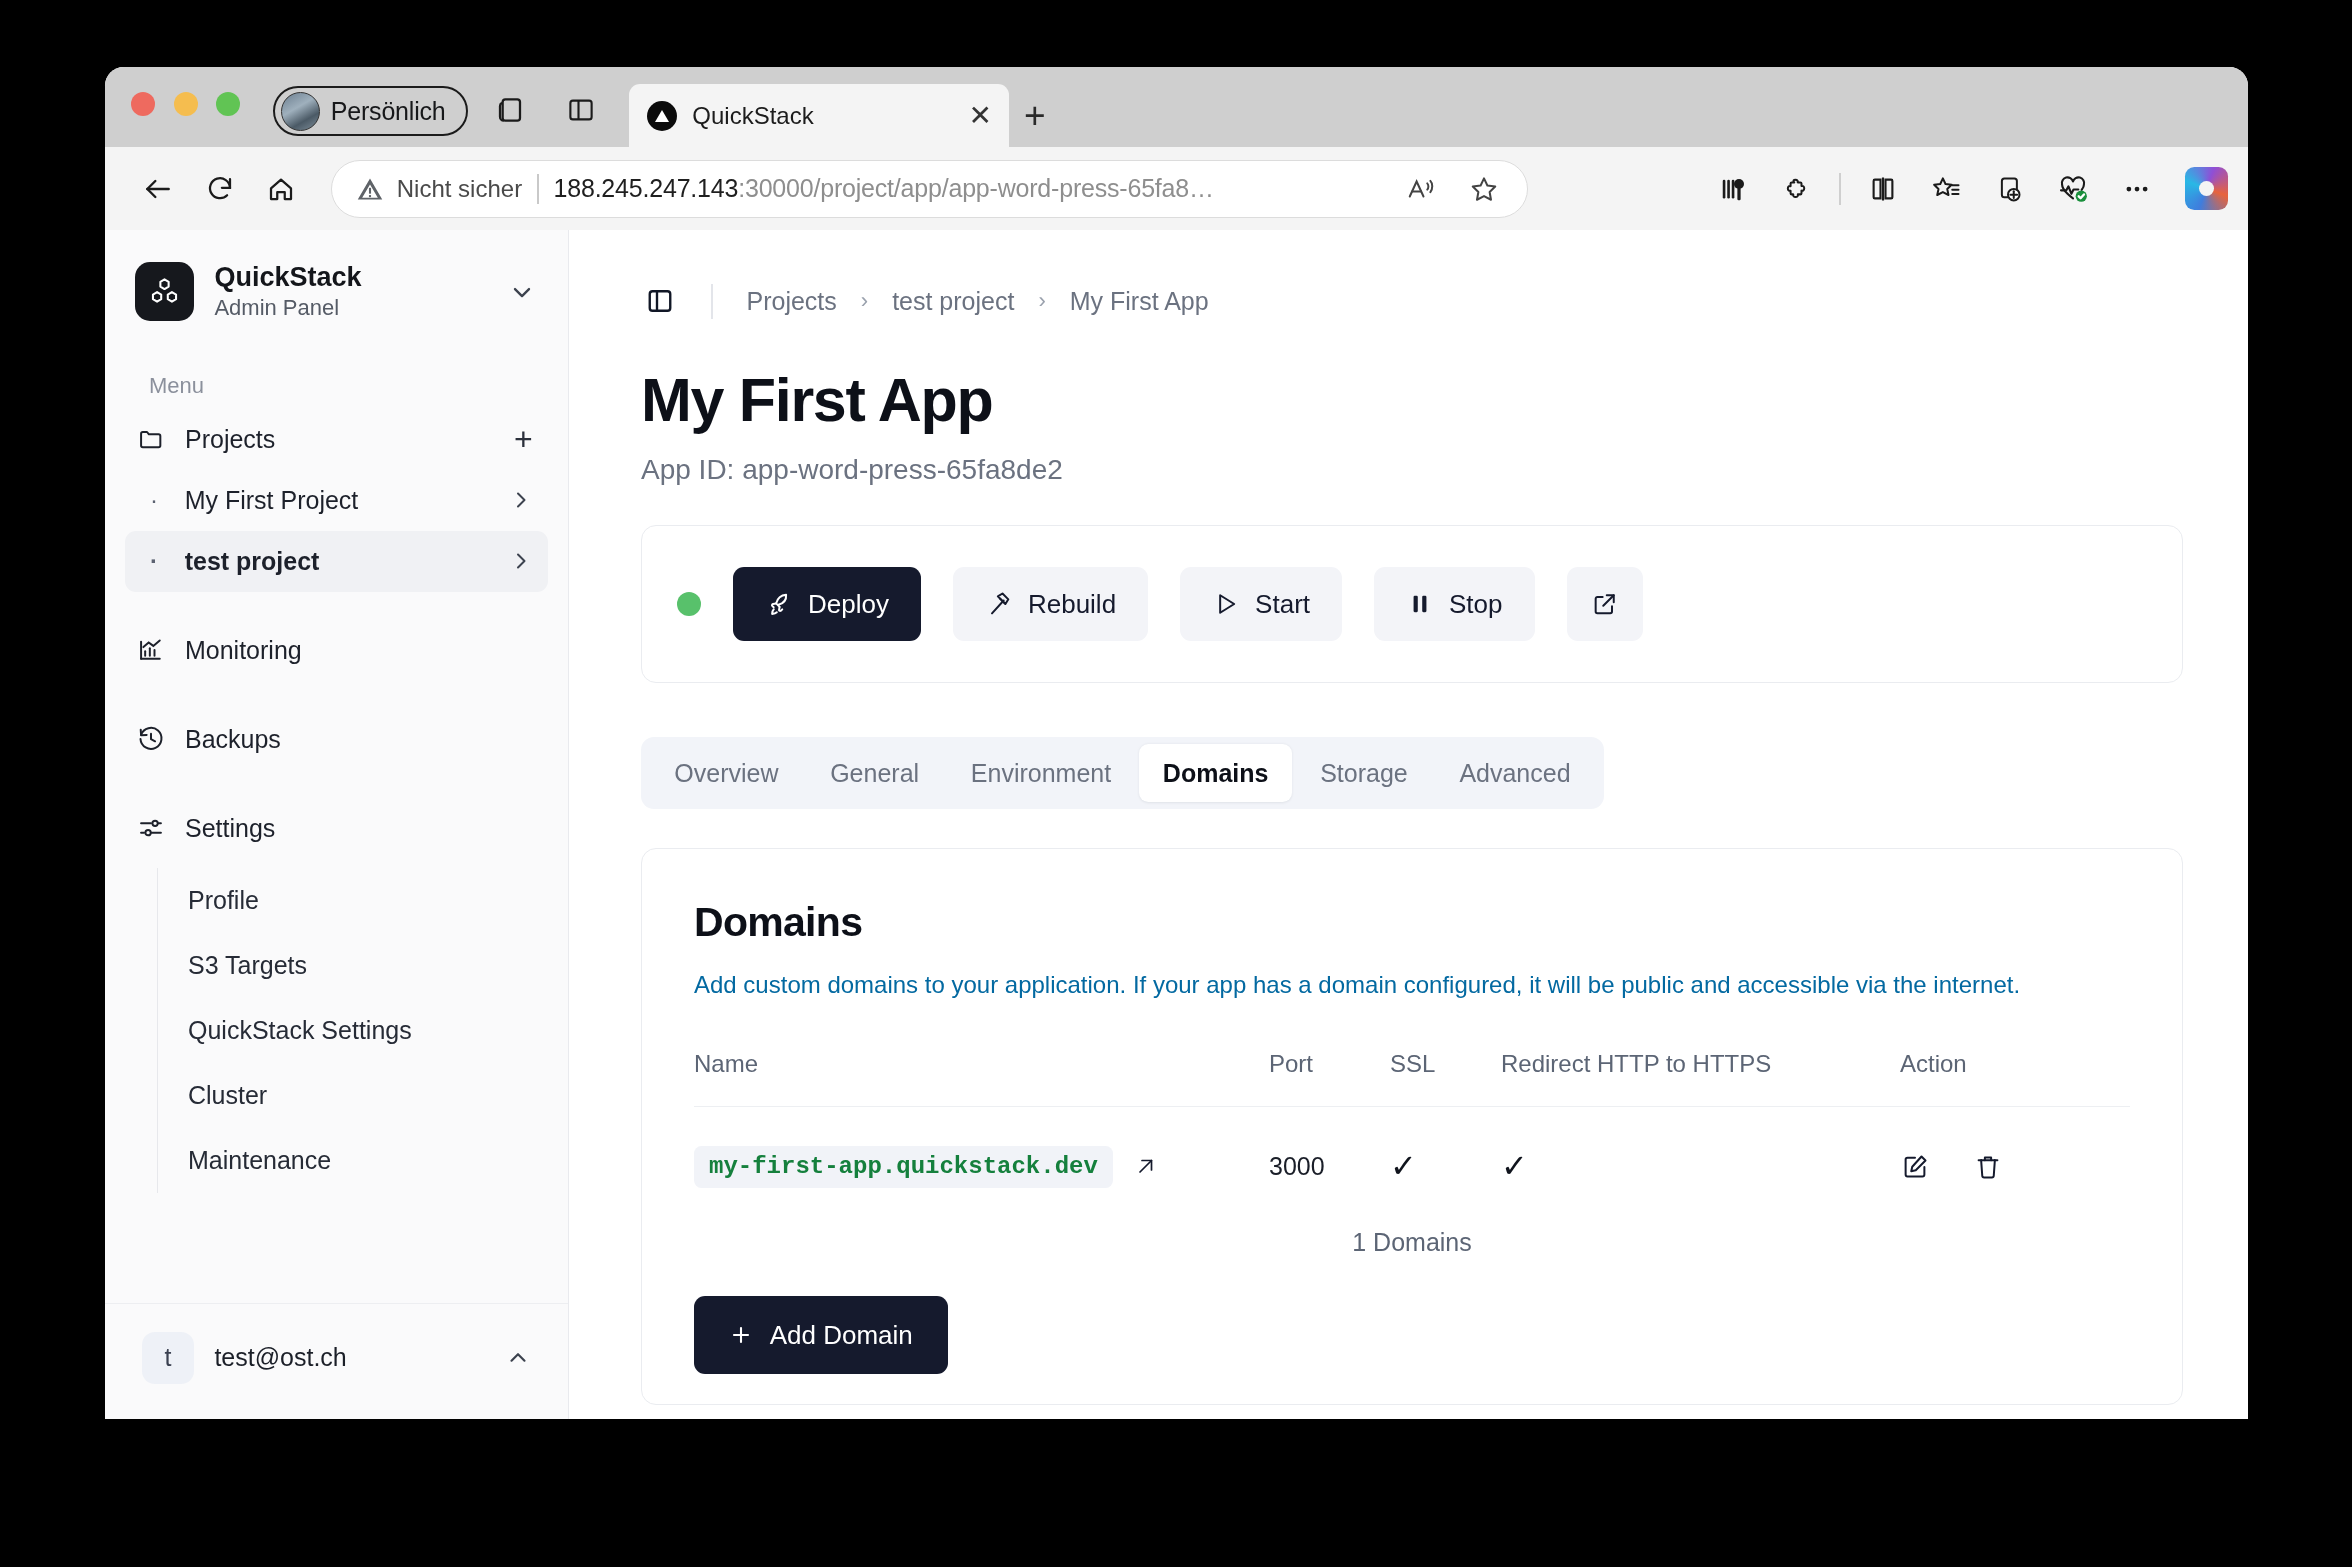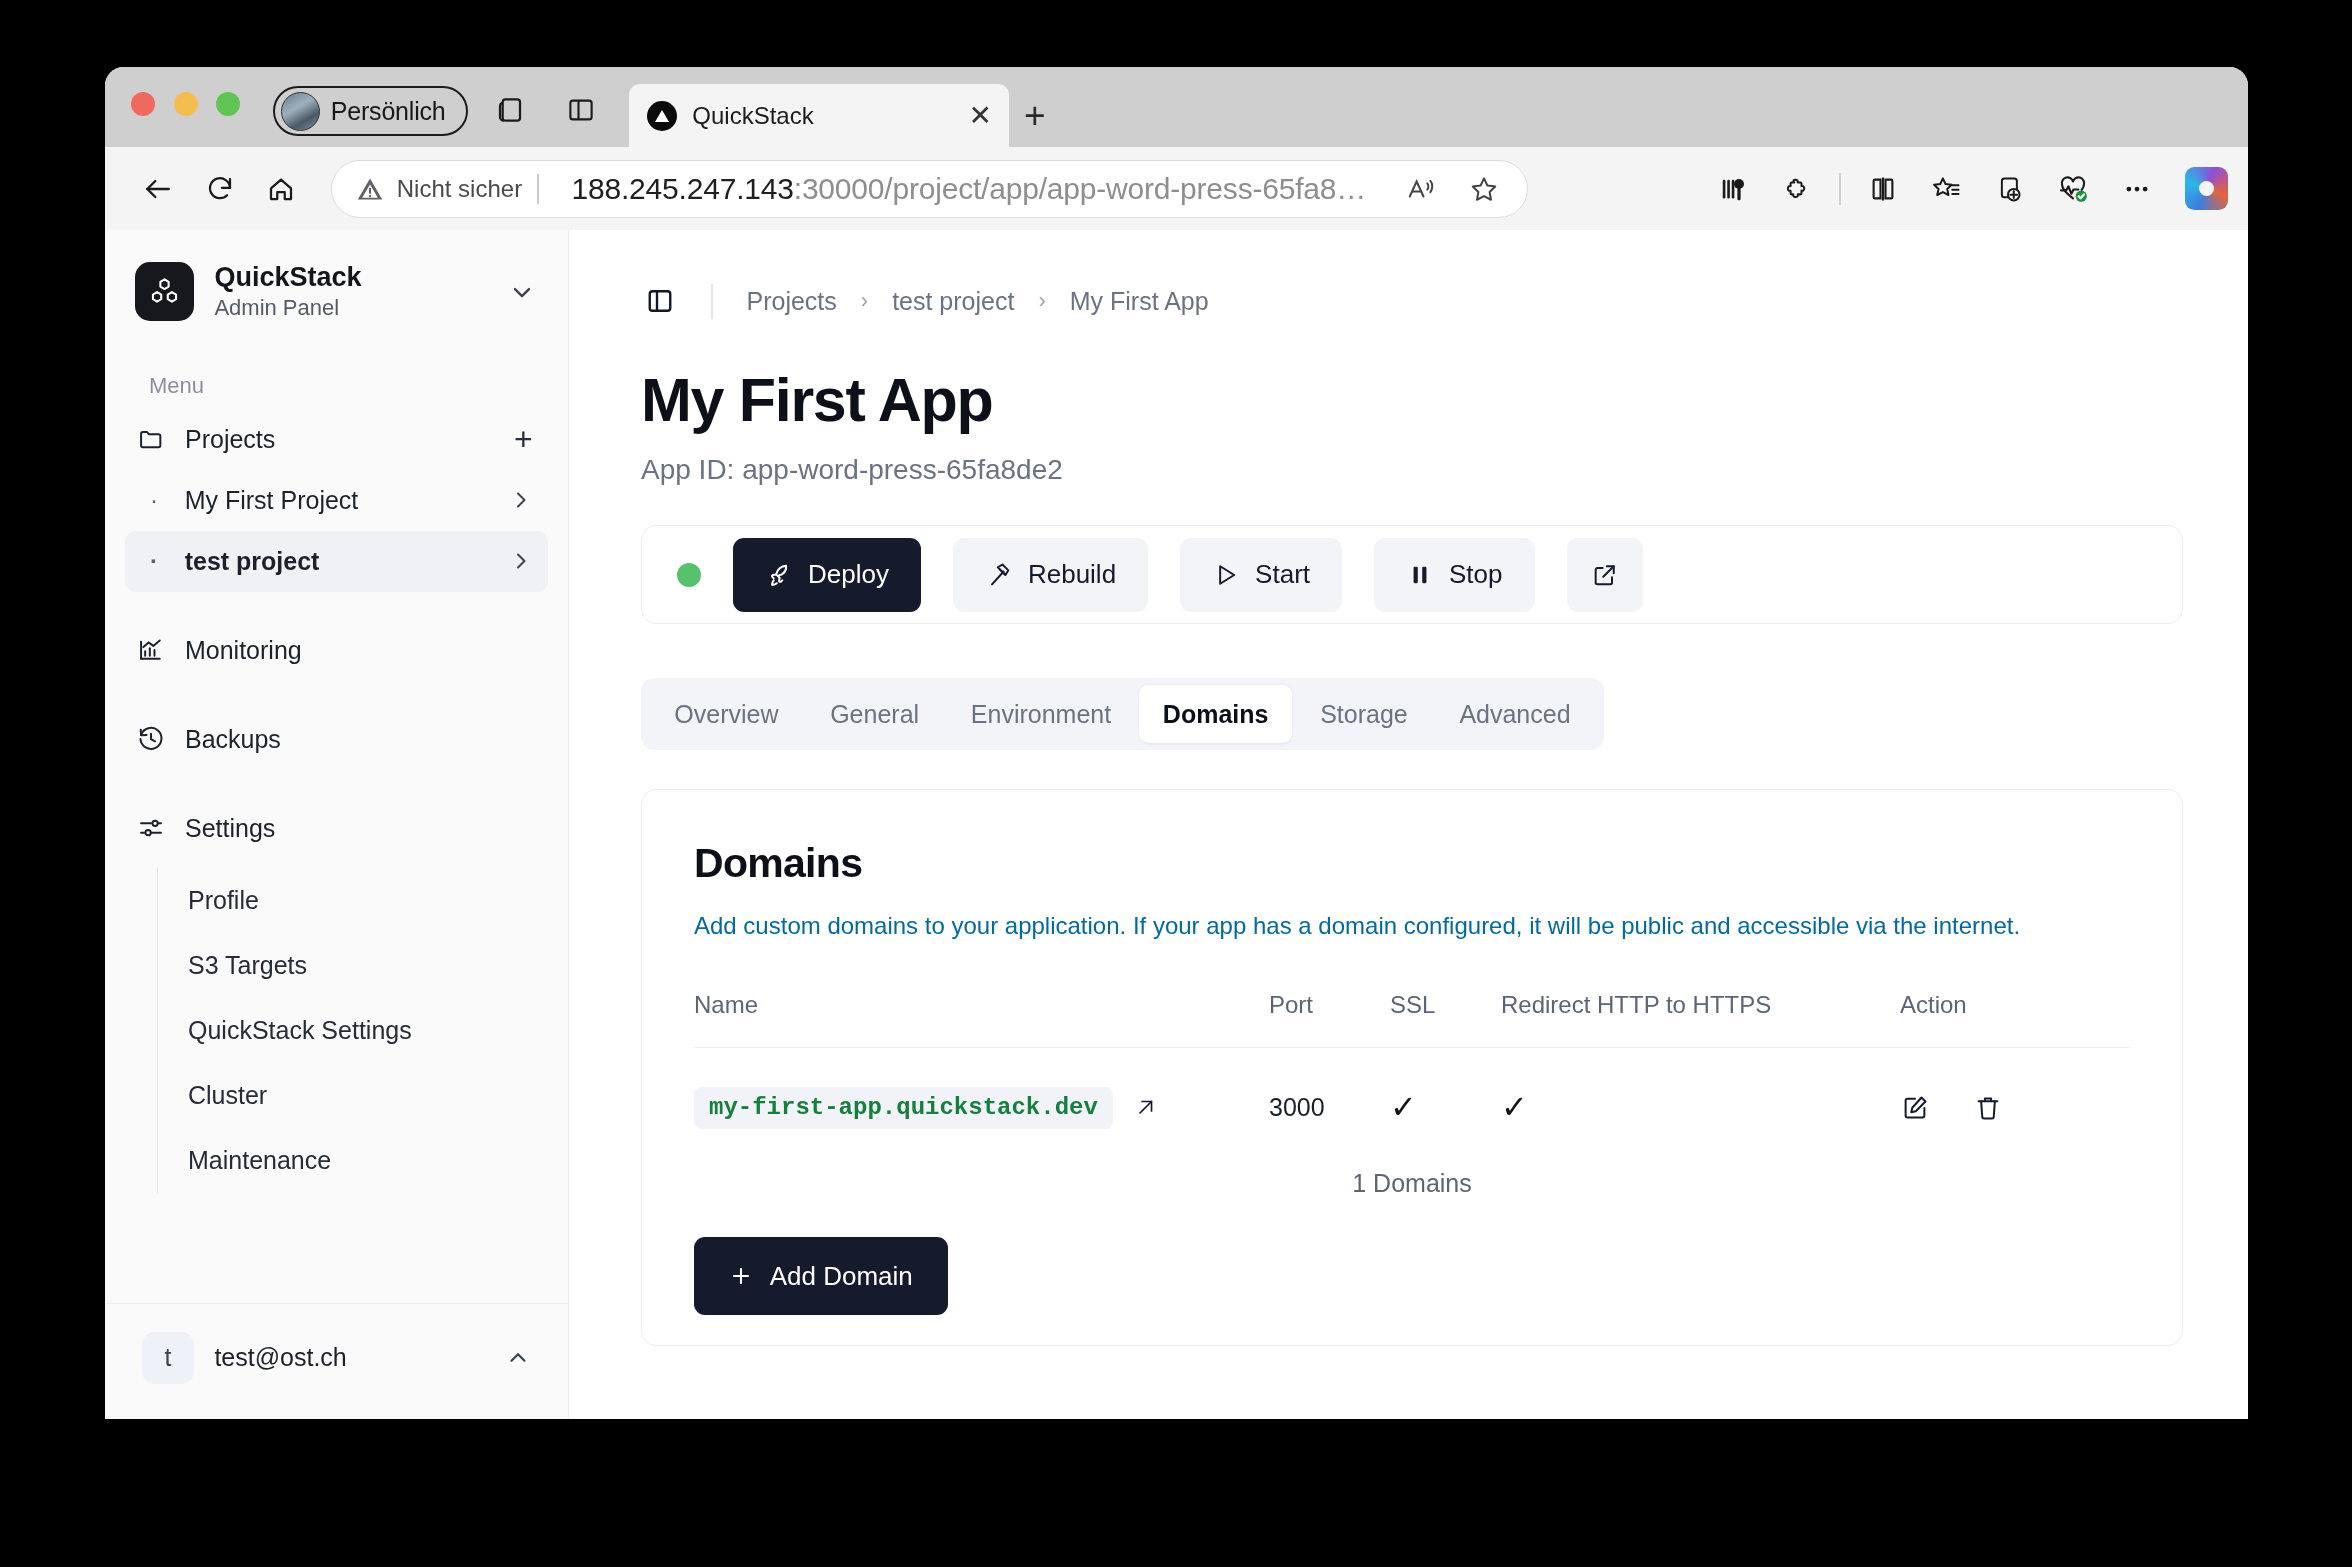--- a/index.html
+++ b/index.html
@@ -102,24 +102,23 @@
     border-radius: 30px;
     display: flex; align-items: center;
     padding: 0 18.6px 0 24px;
     gap: 15px;
     overflow: hidden;
   }
   #security-warn { display: flex; align-items: center; gap: 13px; flex: none; }
   #security-text { font-size: 24px; color: #4a4a4a; white-space: nowrap; }
   #omni-divider { width: 1.4px; height: 30px; background: #c9c9c9; flex: none; }
   #url-text {
-    flex: 1; font-size: 30px; color: #8e8e8e;
+    flex: 1; font-size: 25px; color: #8e8e8e;
     white-space: nowrap; overflow: hidden;
     letter-spacing: -0.2px;
-    margin-left: 18px;
   }
   #url-text b { color: #1f1f1f; font-weight: 400; }
   .omni-action { width: 48px; height: 48px; display: flex; align-items: center; justify-content: center; flex: none; }
   #toolbar-right { display: flex; align-items: center; gap: 5.6px; margin-left: auto; }
   .tool-btn { width: 58px; height: 58px; display: flex; align-items: center; justify-content: center; }
   .tool-sep { width: 1.4px; height: 32px; background: #cfcfcf; margin: 0 7.4px; }
   #copilot-btn {
     width: 43px; height: 43px; border-radius: 9.3px;
     background: conic-gradient(from 200deg, #3f7ddd, #29b8e5, #8f4fd6, #e8633b, #3f7ddd);
     margin-left: 13px;
@@ -226,21 +225,21 @@
   #page-title {
     font-size: 61px; font-weight: bold; color: #0d1018;
     letter-spacing: -1.3px; margin-top: 41px; line-height: 1.05;
   }
   #app-id { font-size: 28px; color: #6b7280; margin-top: 22px; }
 
   #action-card {
     margin-top: 39px;
     border: 1.4px solid #eaecf0;
     border-radius: 15px;
-    height: 99px;
+    height: 158px;
     display: flex; align-items: center;
     padding: 0 35px;
     gap: 32px;
   }
   #status-dot { width: 24px; height: 24px; border-radius: 50%; background: #58c16b; flex: none; }
   .act-btn {
     height: 74px; border-radius: 11px;
     display: flex; align-items: center; gap: 15px;
     padding: 0 32px;
     font-size: 26px;

